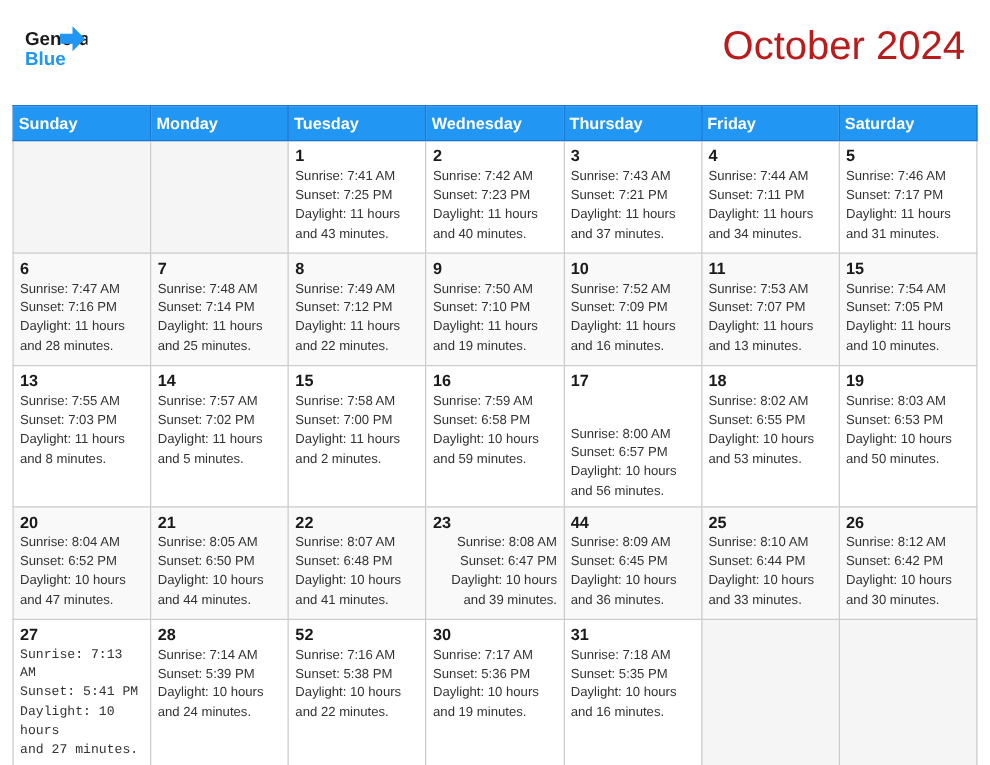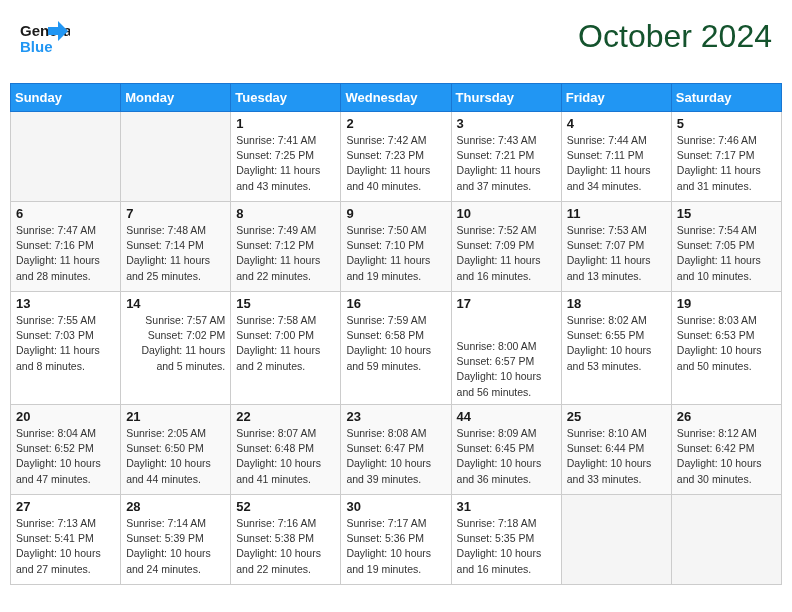--- a/index.html
+++ b/index.html
@@ -20,21 +20,21 @@
     .logo {
       display: flex;
       align-items: center;
     }
     .title-block {
       text-align: right;
     }
     .month-title {
       font-size: 32px;
       font-weight: normal;
-      color: #14532d;
+      color: #b91c1c;
     }
     .location-title {
       font-size: 16px;
       color: #555;
     }
     table {
       width: 100%;
       border-collapse: collapse;
       table-layout: fixed;
       padding-left: 47px;
@@ -202,21 +202,21 @@
       <tr>
         <td>
           <span class="day-num">13</span>
           <div class="day-info" style="white-space: pre-line;">Sunrise: 7:55 AM
 Sunset: 7:03 PM
 Daylight: 11 hours
 and 8 minutes.</div>
         </td>
         <td>
           <span class="day-num">14</span>
-          <div class="day-info" style="white-space: pre-line; text-align: right;">Sunrise: 7:57 AM
+          <div class="day-info" style="white-space: pre-line;">Sunrise: 7:57 AM
 Sunset: 7:02 PM
 Daylight: 11 hours
 and 5 minutes.</div>
         </td>
         <td>
           <span class="day-num">15</span>
           <div class="day-info" style="white-space: pre-line;">Sunrise: 7:58 AM
 Sunset: 7:00 PM
 Daylight: 11 hours
 and 2 minutes.</div>
@@ -253,35 +253,35 @@
       <tr>
         <td>
           <span class="day-num">20</span>
           <div class="day-info" style="white-space: pre-line;">Sunrise: 8:04 AM
 Sunset: 6:52 PM
 Daylight: 10 hours
 and 47 minutes.</div>
         </td>
         <td>
           <span class="day-num">21</span>
-          <div class="day-info" style="white-space: pre-line;">Sunrise: 2:05 AM
+          <div class="day-info" style="white-space: pre-line;">Sunrise: 8:05 AM
 Sunset: 6:50 PM
 Daylight: 10 hours
 and 44 minutes.</div>
         </td>
         <td>
           <span class="day-num">22</span>
           <div class="day-info" style="white-space: pre-line;">Sunrise: 8:07 AM
 Sunset: 6:48 PM
 Daylight: 10 hours
 and 41 minutes.</div>
         </td>
         <td>
           <span class="day-num">23</span>
-          <div class="day-info" style="white-space: pre-line;">Sunrise: 8:08 AM
+          <div class="day-info" style="white-space: pre-line; text-align: right;">Sunrise: 8:08 AM
 Sunset: 6:47 PM
 Daylight: 10 hours
 and 39 minutes.</div>
         </td>
         <td>
           <span class="day-num">44</span>
           <div class="day-info" style="white-space: pre-line;">Sunrise: 8:09 AM
 Sunset: 6:45 PM
 Daylight: 10 hours
 and 36 minutes.</div>
@@ -297,21 +297,21 @@
           <span class="day-num">26</span>
           <div class="day-info" style="white-space: pre-line;">Sunrise: 8:12 AM
 Sunset: 6:42 PM
 Daylight: 10 hours
 and 30 minutes.</div>
         </td>
       </tr>
       <tr>
         <td>
           <span class="day-num">27</span>
-          <div class="day-info" style="white-space: pre-line;">Sunrise: 7:13 AM
+          <div class="day-info" style="white-space: pre-line; font-family: Liberation Mono, monospace;">Sunrise: 7:13 AM
 Sunset: 5:41 PM
 Daylight: 10 hours
 and 27 minutes.</div>
         </td>
         <td>
           <span class="day-num">28</span>
           <div class="day-info" style="white-space: pre-line;">Sunrise: 7:14 AM
 Sunset: 5:39 PM
 Daylight: 10 hours
 and 24 minutes.</div>

